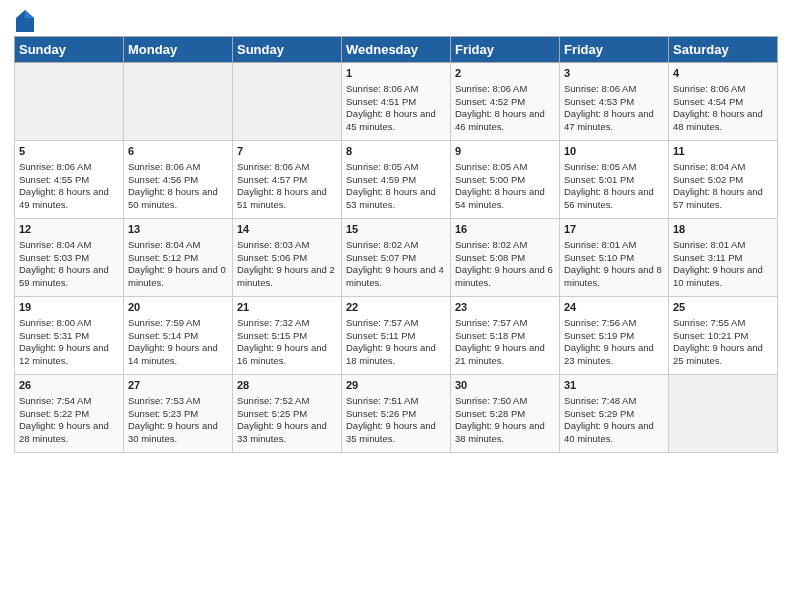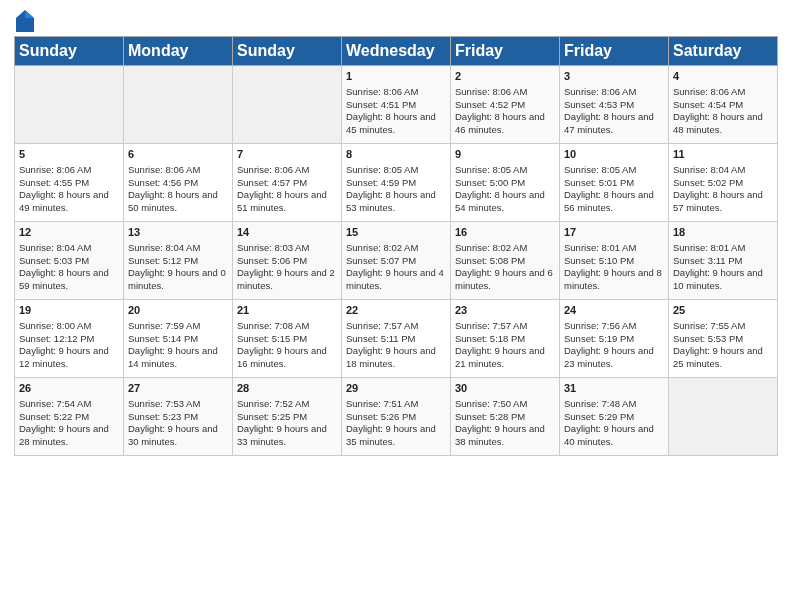--- a/index.html
+++ b/index.html
@@ -47,21 +47,21 @@
       color: #444;
     }
     table {
       width: 100%;
       border-collapse: collapse;
       table-layout: fixed;
     }
     thead tr th {
       background-color: #2060a0;
       color: #fff;
-      font-size: 16px;
+      font-size: 13px;
       font-weight: bold;
       padding: 5px 4px;
       text-align: left;
       border: 1px solid #aaa;
     }
     tbody tr td {
       vertical-align: top;
       border: 1px solid #ccc;
       padding: 3px 4px;
       font-size: 9.5px;
@@ -180,39 +180,39 @@
           </td>
           <td>
             <div class="day-cell-content"><span class="day-num">17</span><span>Sunrise: 8:01 AM</span><br><span>Sunset: 5:10 PM</span><br><span>Daylight: 9 hours and 8 minutes.</span></div>
           </td>
           <td>
             <div class="day-cell-content"><span class="day-num">18</span><span>Sunrise: 8:01 AM</span><br><span>Sunset: 3:11 PM</span><br><span>Daylight: 9 hours and 10 minutes.</span></div>
           </td>
         </tr>
         <tr>
           <td>
-            <div class="day-cell-content"><span class="day-num">19</span><span>Sunrise: 8:00 AM</span><br><span>Sunset: 12:12 PM</span><br><span>Daylight: 9 hours and 12 minutes.</span></div>
+            <div class="day-cell-content"><span class="day-num">19</span><span>Sunrise: 8:00 AM</span><br><span>Sunset: 5:31 PM</span><br><span>Daylight: 9 hours and 12 minutes.</span></div>
           </td>
           <td>
             <div class="day-cell-content"><span class="day-num">20</span><span>Sunrise: 7:59 AM</span><br><span>Sunset: 5:14 PM</span><br><span>Daylight: 9 hours and 14 minutes.</span></div>
           </td>
           <td>
-            <div class="day-cell-content"><span class="day-num">21</span><span>Sunrise: 7:08 AM</span><br><span>Sunset: 5:15 PM</span><br><span>Daylight: 9 hours and 16 minutes.</span></div>
+            <div class="day-cell-content"><span class="day-num">21</span><span>Sunrise: 7:32 AM</span><br><span>Sunset: 5:15 PM</span><br><span>Daylight: 9 hours and 16 minutes.</span></div>
           </td>
           <td>
             <div class="day-cell-content"><span class="day-num">22</span><span>Sunrise: 7:57 AM</span><br><span>Sunset: 5:11 PM</span><br><span>Daylight: 9 hours and 18 minutes.</span></div>
           </td>
           <td>
             <div class="day-cell-content"><span class="day-num">23</span><span>Sunrise: 7:57 AM</span><br><span>Sunset: 5:18 PM</span><br><span>Daylight: 9 hours and 21 minutes.</span></div>
           </td>
           <td>
             <div class="day-cell-content"><span class="day-num">24</span><span>Sunrise: 7:56 AM</span><br><span>Sunset: 5:19 PM</span><br><span>Daylight: 9 hours and 23 minutes.</span></div>
           </td>
           <td>
-            <div class="day-cell-content"><span class="day-num">25</span><span>Sunrise: 7:55 AM</span><br><span>Sunset: 5:53 PM</span><br><span>Daylight: 9 hours and 25 minutes.</span></div>
+            <div class="day-cell-content"><span class="day-num">25</span><span>Sunrise: 7:55 AM</span><br><span>Sunset: 10:21 PM</span><br><span>Daylight: 9 hours and 25 minutes.</span></div>
           </td>
         </tr>
         <tr>
           <td>
             <div class="day-cell-content"><span class="day-num">26</span><span>Sunrise: 7:54 AM</span><br><span>Sunset: 5:22 PM</span><br><span>Daylight: 9 hours and 28 minutes.</span></div>
           </td>
           <td>
             <div class="day-cell-content"><span class="day-num">27</span><span>Sunrise: 7:53 AM</span><br><span>Sunset: 5:23 PM</span><br><span>Daylight: 9 hours and 30 minutes.</span></div>
           </td>
           <td>

